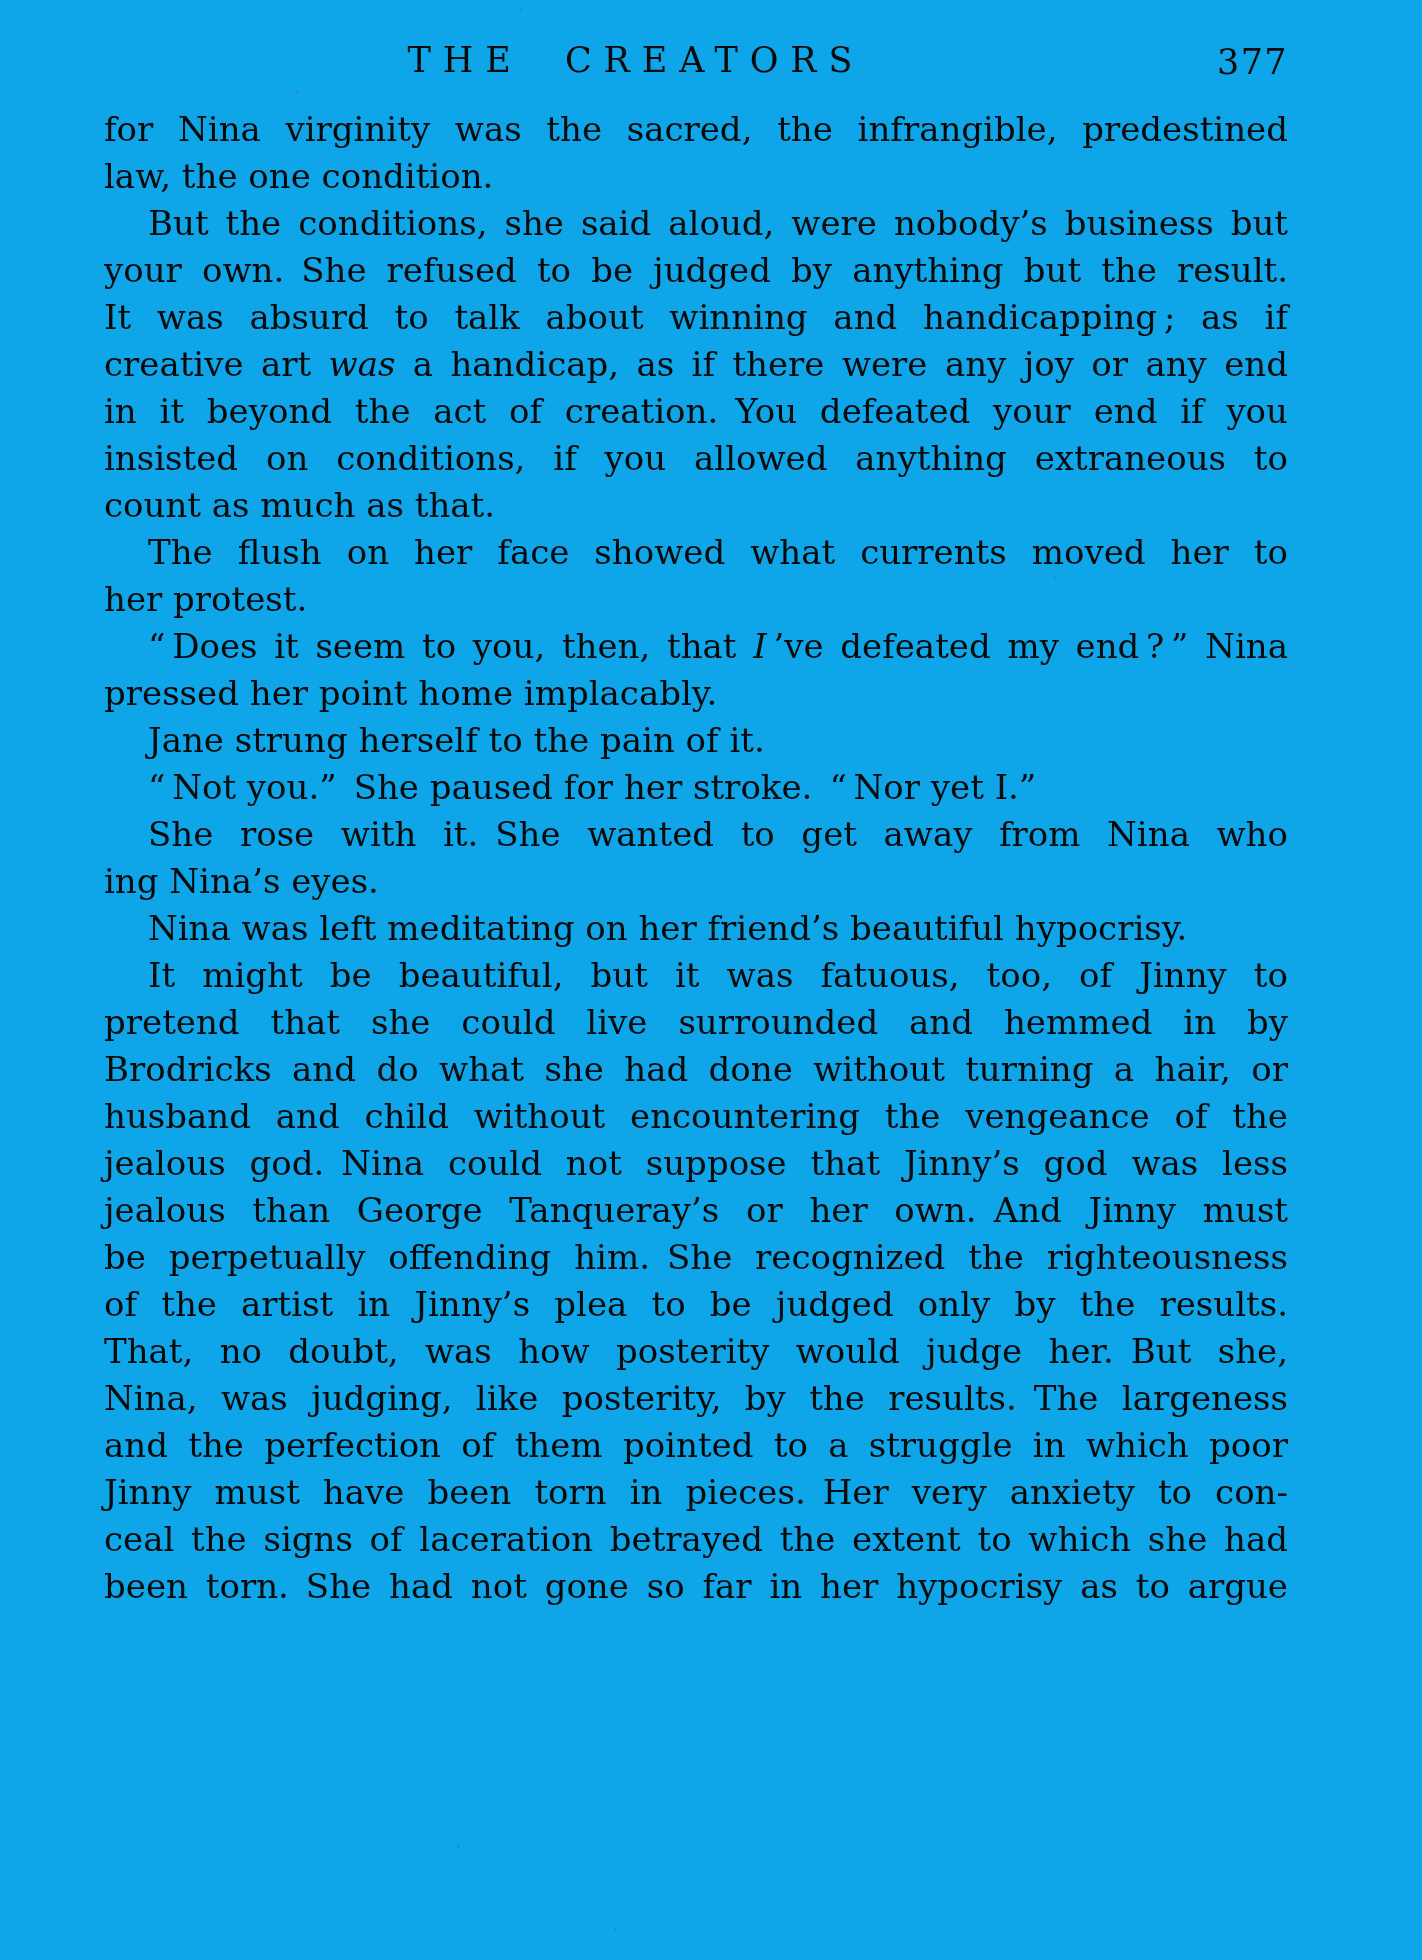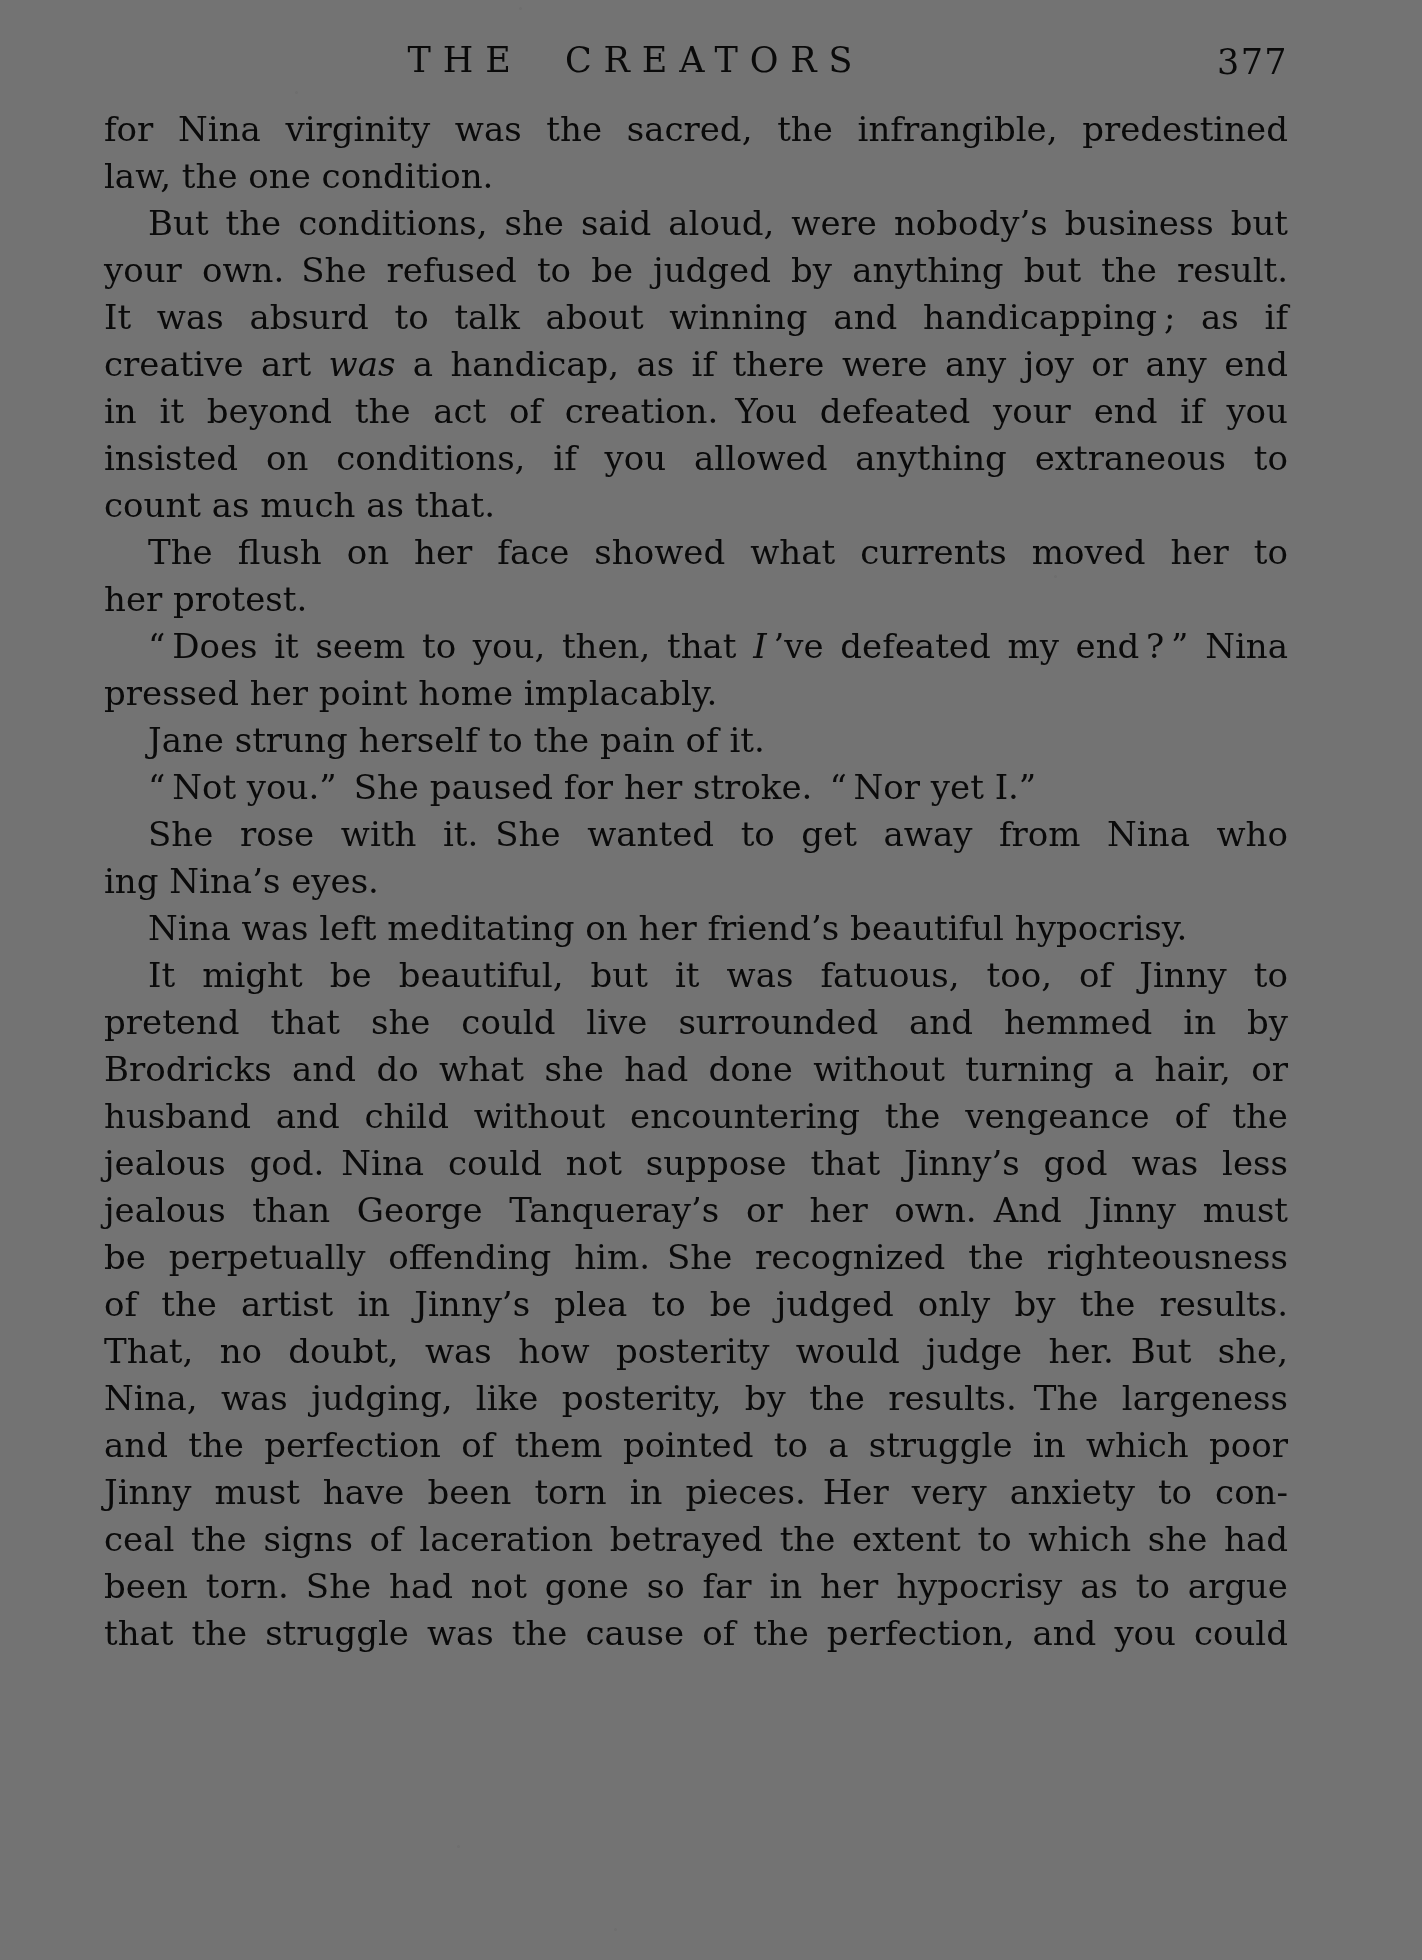--- a/index.html
+++ b/index.html
@@ -4,21 +4,21 @@
 <style>
   html, body {
     margin: 0;
     padding: 0;
     background: #ffffff;
   }
   .page {
     position: relative;
     width: 1422px;
     height: 1960px;
-    background: #737373;
+    background: #0ea5e9;
     overflow: hidden;
     font-family: "DejaVu Serif", serif;
     color: #0a0a0a;
   }
   .running-head {
     position: absolute;
     top: 40px;
     left: 104px;
     width: 1184px;
     height: 44px;
@@ -105,20 +105,19 @@
       <div class="line justify"><span>jealous god. Nina could not suppose that Jinny’s god was less</span></div>
       <div class="line justify"><span>jealous than George Tanqueray’s or her own. And Jinny must</span></div>
       <div class="line justify"><span>be perpetually offending him. She recognized the righteousness</span></div>
       <div class="line justify"><span>of the artist in Jinny’s plea to be judged only by the results.</span></div>
       <div class="line justify"><span>That, no doubt, was how posterity would judge her. But she,</span></div>
       <div class="line justify"><span>Nina, was judging, like posterity, by the results. The largeness</span></div>
       <div class="line justify"><span>and the perfection of them pointed to a struggle in which poor</span></div>
       <div class="line justify"><span>Jinny must have been torn in pieces. Her very anxiety to con-</span></div>
       <div class="line justify"><span>ceal the signs of laceration betrayed the extent to which she had</span></div>
       <div class="line justify"><span>been torn. She had not gone so far in her hypocrisy as to argue</span></div>
-      <div class="line justify"><span>that the struggle was the cause of the perfection, and you could</span></div>
     </div>
 <div class="artifact" style="left: 519px; top: 7px; width: 3px; height: 3px;"></div>
     <div class="artifact" style="left: 295px; top: 91px; width: 3px; height: 3px;"></div>
     <div class="artifact" style="left: 1054px; top: 575px; width: 3px; height: 3px;"></div>
     <div class="artifact" style="left: 457px; top: 1845px; width: 3px; height: 3px;"></div>
     <div class="artifact" style="left: 614px; top: 1928px; width: 3px; height: 3px;"></div>
   </div>
 
 </body></html>

